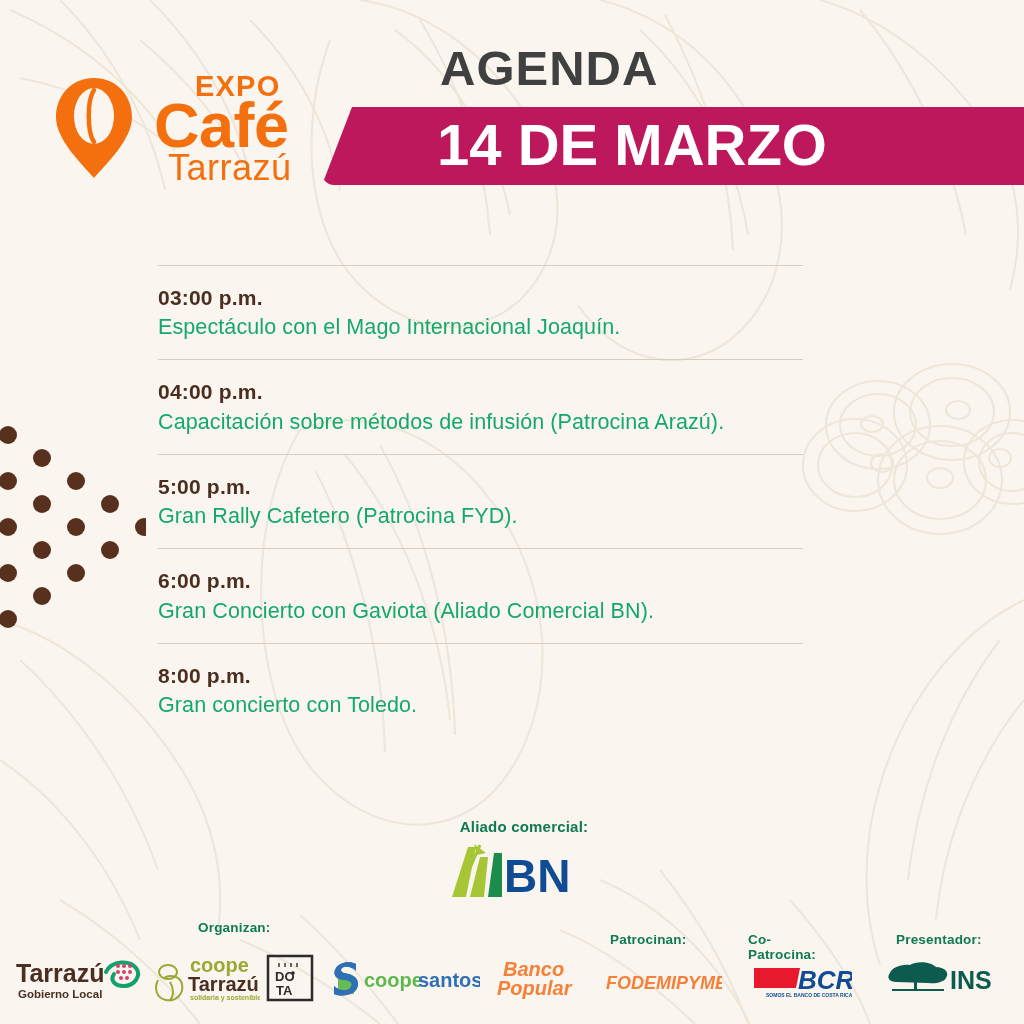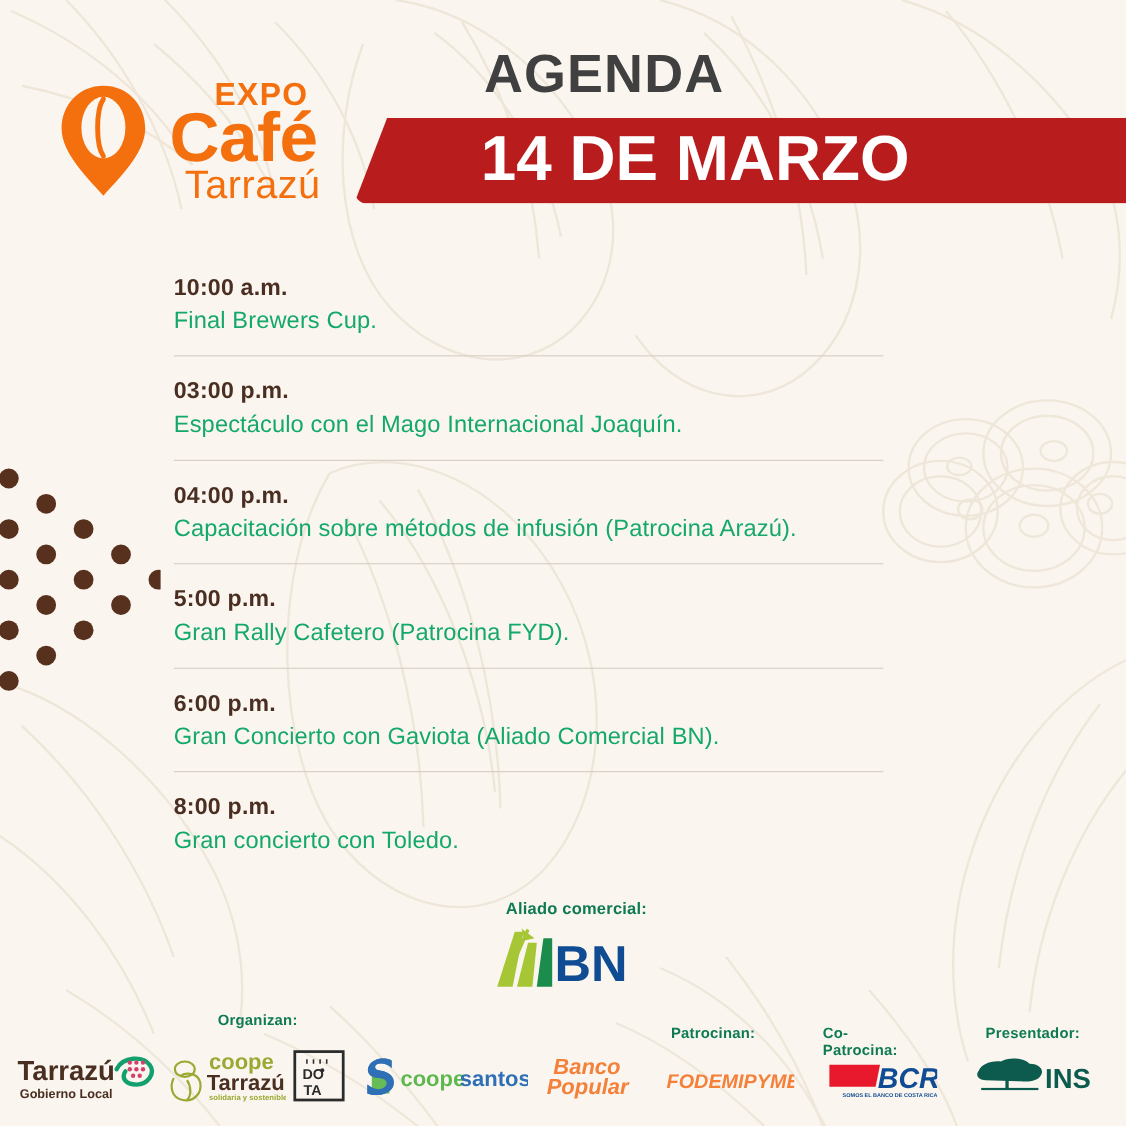--- a/index.html
+++ b/index.html
@@ -36,21 +36,21 @@
     font-size:36px; font-weight:400; letter-spacing:0.5px; line-height:1;
   }
 
   .agenda-title {
     position:absolute; left:440px; top:44px;
     font-size:49px; font-weight:700; letter-spacing:1px;
     color:#404040; line-height:1;
   }
   .date-banner {
     position:absolute; left:322px; top:107px; width:702px; height:78px;
-    background:#b91c1c;
+    background:#be185d;
     clip-path: polygon(30px 0, 702px 0, 702px 78px, 0 78px);
     border-top-left-radius:18px; border-bottom-left-radius:12px;
   }
   .date-text {
     position:absolute; left:115px; top:9px;
     font-size:58px; font-weight:700; letter-spacing:0px;
     color:#FFFFFF; line-height:1;
   }
 
   
@@ -187,24 +187,20 @@
 
   <div class="agenda-title">AGENDA</div>
 
   <div class="date-banner">
     <div class="date-text">14 DE MARZO</div>
   </div>
 </div>
 
 <div class="agenda-list">
 
-  <div class="agenda-item">
-    <div class="agenda-time">10:00 a.m.</div>
-    <div class="agenda-desc">Final Brewers Cup.</div>
-  </div>
   <div class="agenda-sep"></div>
 
   <div class="agenda-item">
     <div class="agenda-time">03:00 p.m.</div>
     <div class="agenda-desc">Espectáculo con el Mago Internacional Joaquín.</div>
   </div>
   <div class="agenda-sep"></div>
 
   <div class="agenda-item">
     <div class="agenda-time">04:00 p.m.</div>

